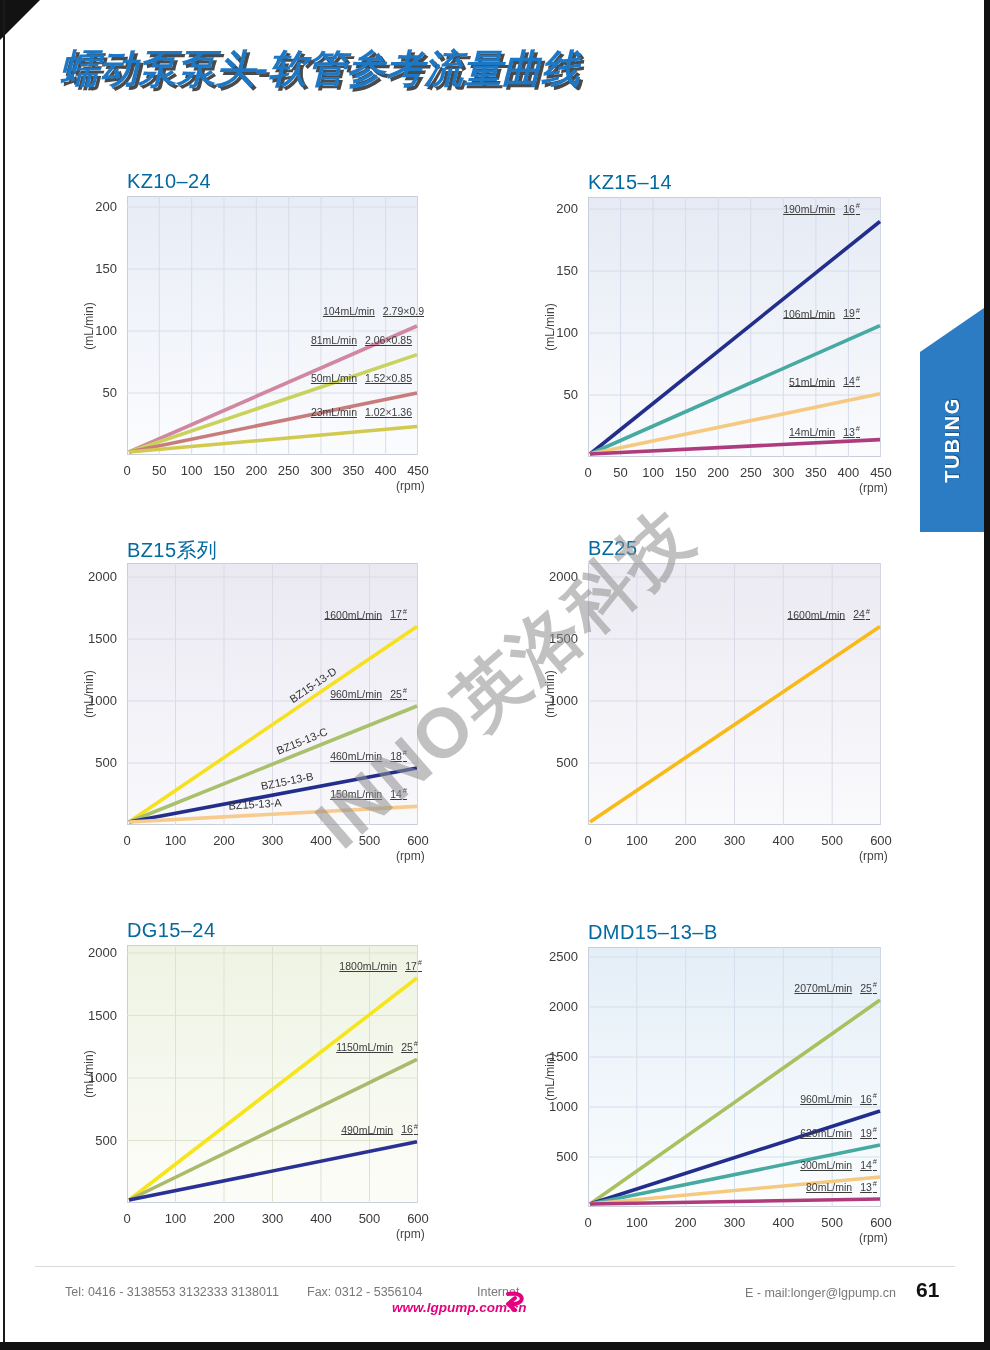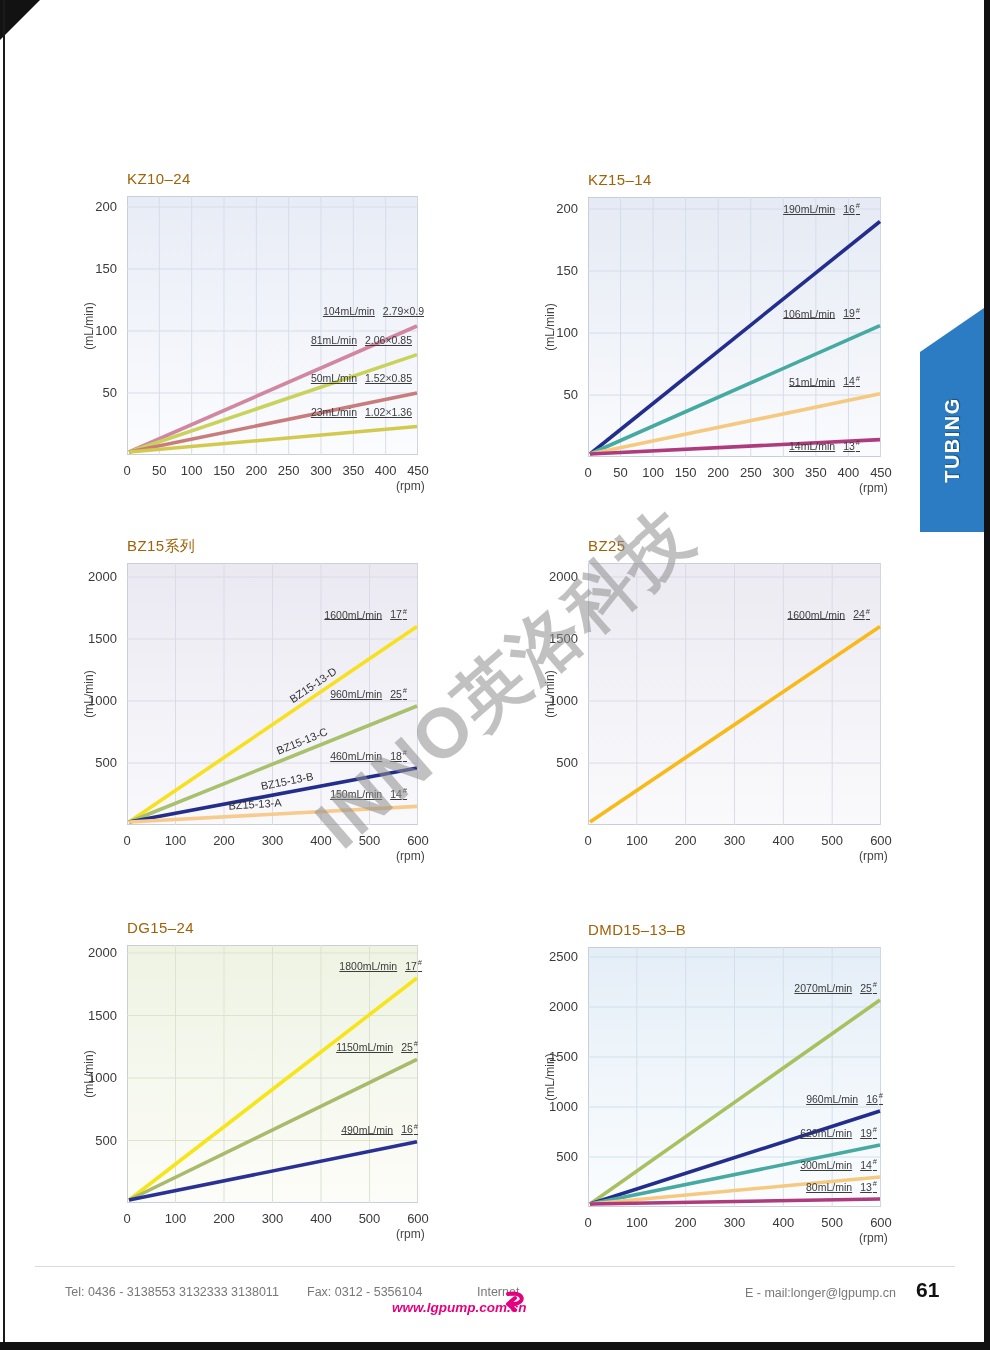--- a/index.html
+++ b/index.html
@@ -23,21 +23,21 @@
     color:#fff;font-weight:bold;font-size:20px;letter-spacing:1.5px;white-space:nowrap;
     text-shadow:1px 1px 1px rgba(0,0,0,0.35);}
 
   
   .watermark{position:absolute;left:505px;top:680px;transform:translate(-50%,-50%) rotate(-41deg);
     font-size:70px;font-weight:600;color:#8f8f8f;opacity:0.55;letter-spacing:2px;white-space:nowrap;
     pointer-events:none;z-index:30;}
 
   
   .chart{position:absolute;}
-  .ctitle{position:absolute;top:2px;font-size:15px;color:#a16207;letter-spacing:0.4px;white-space:nowrap;}
+  .ctitle{position:absolute;top:2px;font-size:20px;color:#0369a1;letter-spacing:0.4px;white-space:nowrap;}
   .ytick{position:absolute;left:0;width:62px;text-align:right;font-size:13px;color:#3a3a3a;}
   .xtick{position:absolute;width:40px;text-align:center;font-size:13px;color:#3a3a3a;}
   .ylabel{position:absolute;font-size:12px;color:#444;transform:translate(-50%,-50%) rotate(-90deg);white-space:nowrap;}
   .xlabel{position:absolute;font-size:12px;color:#444;white-space:nowrap;}
   .slabel{position:absolute;font-size:10.5px;color:#3c3c3c;white-space:nowrap;line-height:12px;text-decoration:underline;}
   .slabel .spec{margin-left:8px;}
   .slabel .sup{font-size:7.5px;vertical-align:super;margin-left:1px;}
   .sname{position:absolute;font-size:11px;color:#333;white-space:nowrap;}
 
   
@@ -55,20 +55,21 @@
 </head>
 <body>
 
 <div class="page">
 
   <div class="corner-tl"></div>
   <div class="edge-left"></div>
   <div class="edge-right"></div>
   <div class="edge-bottom"></div>
 
+  <h1 class="header">蠕动泵泵头-软管参考流量曲线</h1>
 
   <div class="tab">
     <span class="tab-text">TUBING</span>
   </div>
 
   <div id="charts">
       <div class="chart" style="left: 55px; top: 168px; width: 409px; height: 337px;">
         <div class="ctitle" style="left:72px">KZ10–24</div>
         <div class="ylabel" style="left:34px;top:157.5px">(mL/min)</div>
         <svg width="291" height="259" style="position:absolute;left:72px;top:28px">
@@ -157,21 +158,21 @@
         <div class="xtick" style="left:182.2px;top:296px">200</div>
         <div class="xtick" style="left:214.8px;top:296px">250</div>
         <div class="xtick" style="left:247.3px;top:296px">300</div>
         <div class="xtick" style="left:279.9px;top:296px">350</div>
         <div class="xtick" style="left:312.4px;top:296px">400</div>
         <div class="xtick" style="left:345.0px;top:296px">450</div>
         <div class="xlabel" style="left:343px;top:312px">(rpm)</div>
         <div class="slabel" style="right:67px;top:31.4px"><span>190mL/min</span><span class="spec">16</span><span class="sup">#</span></div>
         <div class="slabel" style="right:67px;top:135.6px"><span>106mL/min</span><span class="spec">19</span><span class="sup">#</span></div>
         <div class="slabel" style="right:67px;top:203.8px"><span>51mL/min</span><span class="spec">14</span><span class="sup">#</span></div>
-        <div class="slabel" style="right:67px;top:268px"><span>14mL/min</span><span class="spec">13</span><span class="sup">#</span></div>
+        <div class="slabel" style="right:67px;top:254px"><span>14mL/min</span><span class="spec">13</span><span class="sup">#</span></div>
       </div>
       <div class="chart" style="left: 55px; top: 535px; width: 409px; height: 340px;">
         <div class="ctitle" style="left:72px">BZ15系列</div>
         <div class="ylabel" style="left:34px;top:159px">(mL/min)</div>
         <svg width="291" height="262" style="position:absolute;left:72px;top:28px">
           <defs>
             <linearGradient id="g2" x1="0" y1="0" x2="0" y2="1">
               <stop offset="0" stop-color="#eae9f2"></stop>
               <stop offset="1" stop-color="#f9f9fc"></stop>
             </linearGradient>
@@ -326,31 +327,31 @@
         <div class="ytick" style="top:30.0px">2500</div>
         <div class="xtick" style="left:52.0px;top:296px">0</div>
         <div class="xtick" style="left:100.8px;top:296px">100</div>
         <div class="xtick" style="left:149.7px;top:296px">200</div>
         <div class="xtick" style="left:198.5px;top:296px">300</div>
         <div class="xtick" style="left:247.3px;top:296px">400</div>
         <div class="xtick" style="left:296.2px;top:296px">500</div>
         <div class="xtick" style="left:345.0px;top:296px">600</div>
         <div class="xlabel" style="left:343px;top:312px">(rpm)</div>
         <div class="slabel" style="right:50px;top:60.0px"><span>2070mL/min</span><span class="spec">25</span><span class="sup">#</span></div>
-        <div class="slabel" style="right:44px;top:171.0px"><span>960mL/min</span><span class="spec">16</span><span class="sup">#</span></div>
+        <div class="slabel" style="right:50px;top:171.0px"><span>960mL/min</span><span class="spec">16</span><span class="sup">#</span></div>
         <div class="slabel" style="right:50px;top:205.0px"><span>620mL/min</span><span class="spec">19</span><span class="sup">#</span></div>
         <div class="slabel" style="right:50px;top:237.0px"><span>300mL/min</span><span class="spec">14</span><span class="sup">#</span></div>
         <div class="slabel" style="right:50px;top:259.0px"><span>80mL/min</span><span class="spec">13</span><span class="sup">#</span></div>
       </div>
     </div>
 
   <div class="watermark">INNO英洛科技</div>
 
   <div class="footer-sep"></div>
-  <div class="ftext f-tel">Tel: 0436 - 3138553  3132333  3138011</div>
+  <div class="ftext f-tel">Tel: 0416 - 3138553  3132333  3138011</div>
   <div class="ftext f-fax">Fax: 0312 - 5356104</div>
   <div class="ftext f-int">Internet</div>
   <div class="f-web">www.lgpump.com.cn</div>
   <span class="f-arrow">
     <svg width="24" height="26" viewBox="0 0 24 26">
       <path d="M4 5 C 20 2, 22 14, 10 15 L 7 15" fill="none" stroke="#e5007d" stroke-width="4" stroke-linecap="round"></path>
       <path d="M11 9 L 4 15 L 11 21" fill="none" stroke="#e5007d" stroke-width="4" stroke-linecap="round" stroke-linejoin="round"></path>
     </svg>
   </span>
   <div class="ftext f-mail">E - mail:longer@lgpump.cn</div>

